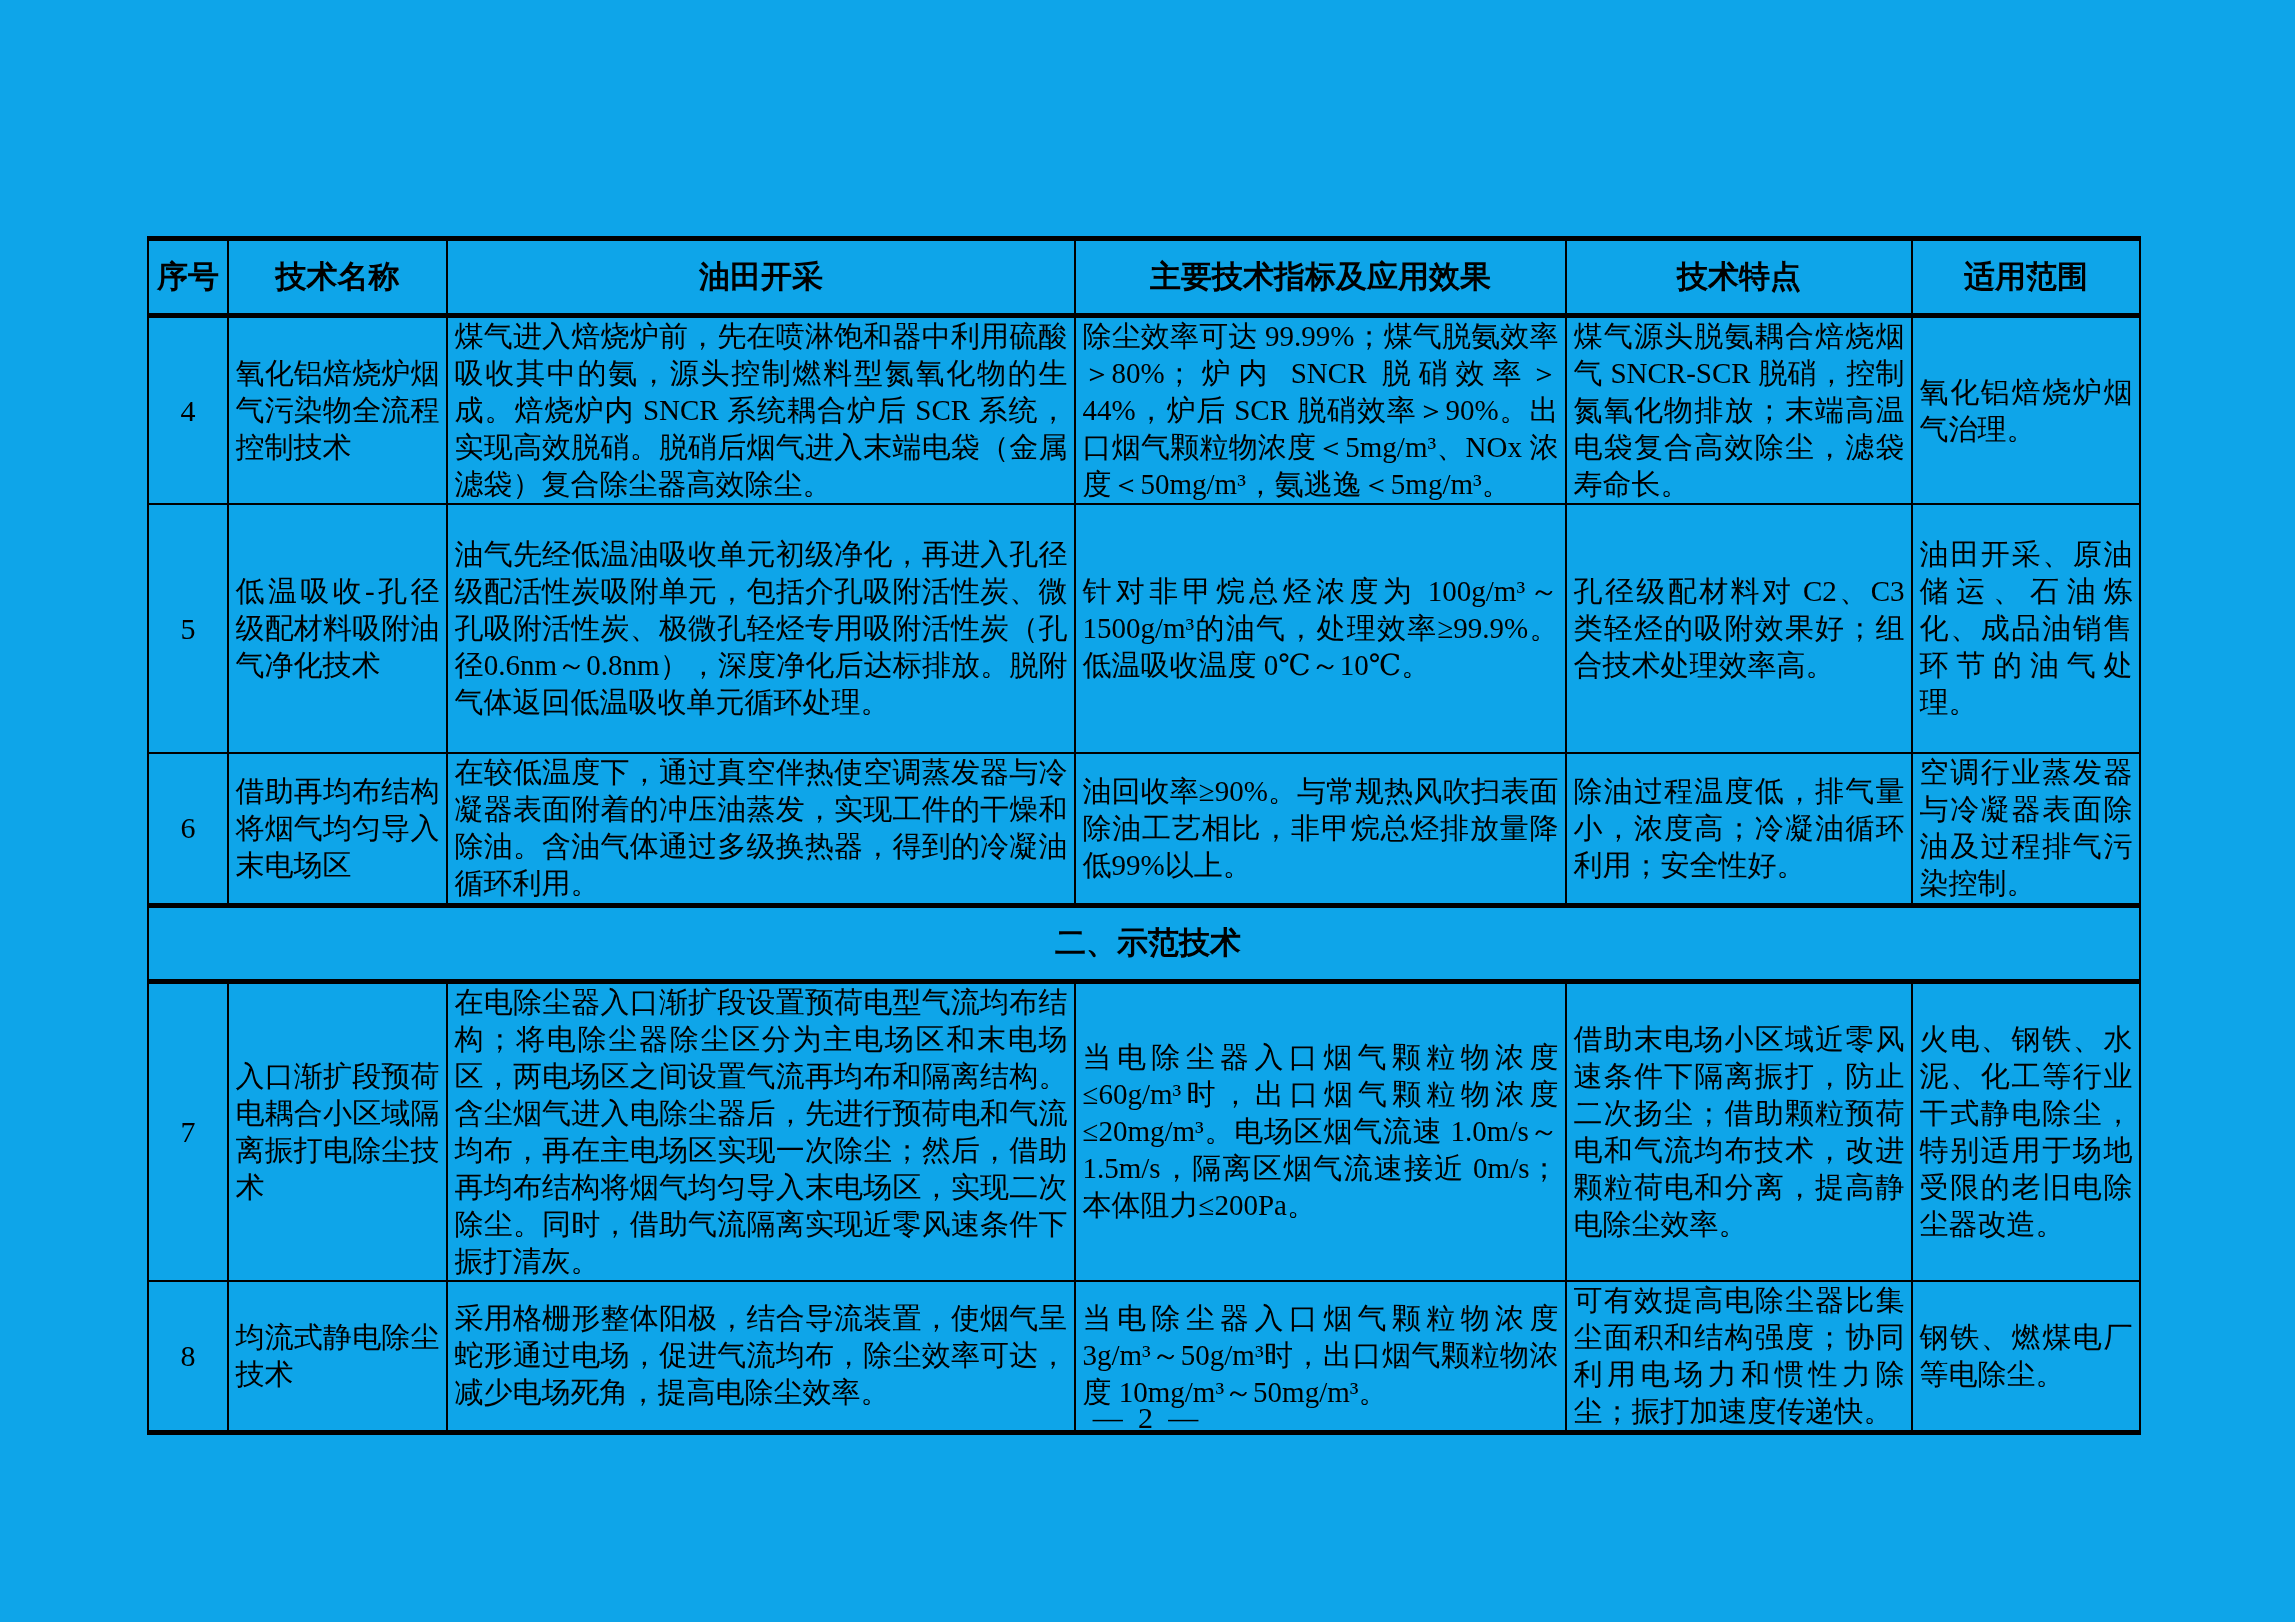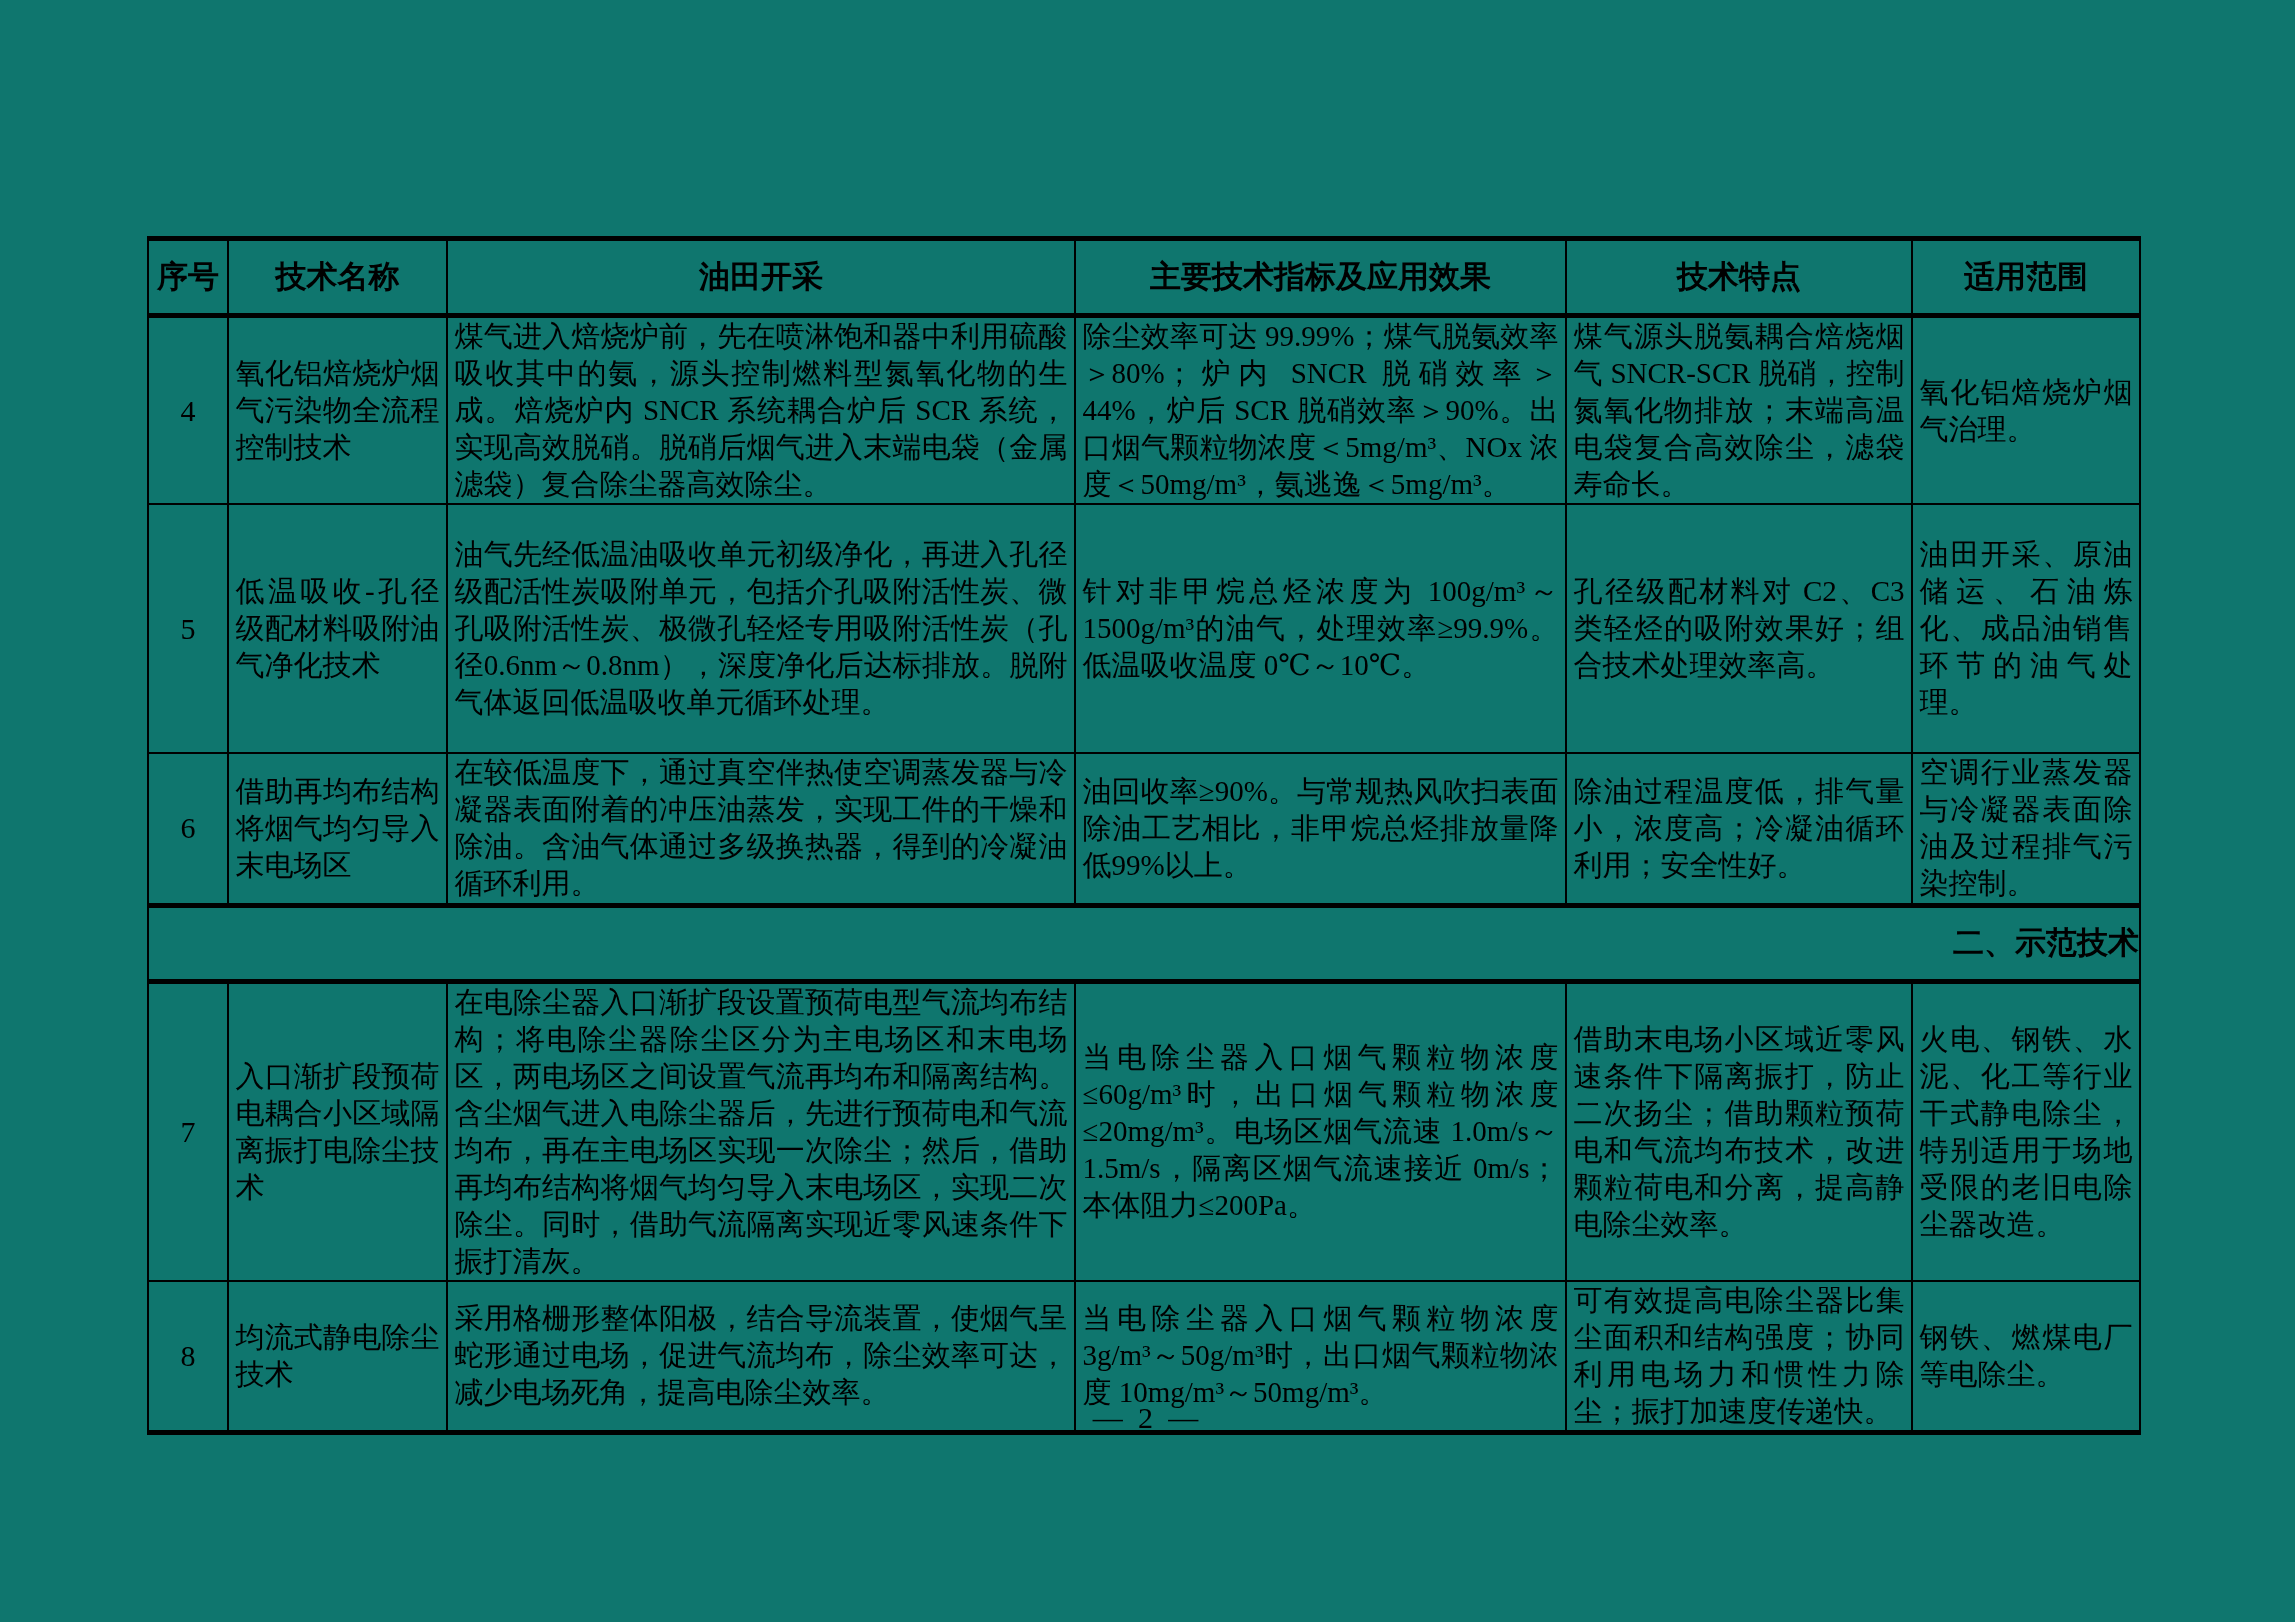--- a/index.html
+++ b/index.html
@@ -4,21 +4,21 @@
 <style>
   html, body {
     margin: 0;
     padding: 0;
     background: #ffffff;
   }
   .sheet {
     position: relative;
     width: 2295px;
     height: 1623px;
-    background: #0f766e;
+    background: #0ea5e9;
     overflow: hidden;
     font-family: "Liberation Serif", "DejaVu Serif", serif;
     color: #000000;
   }
   table.tech-table {
     position: absolute;
     left: 147px;
     top: 236px;
     width: 1993px;
     border-collapse: collapse;
@@ -63,21 +63,21 @@
     text-align: justify;
     text-justify: inter-ideograph;
     margin-top: 40px;
   }
   td.c-proc { padding: 0 5.2px; }
   td.c-ind  { padding: 0 5.2px; }
   tr.section-row td {
     font-family: "Liberation Sans", "DejaVu Sans", sans-serif;
     font-weight: bold;
     font-size: 31px;
-    text-align: right;
+    text-align: center;
     padding: 0 0 0 7.9px;
   }
   .page-number {
     position: absolute;
     left: 0;
     top: 1399px;
     width: 2295px;
     text-align: center;
     font-size: 30px;
     line-height: 37px;

